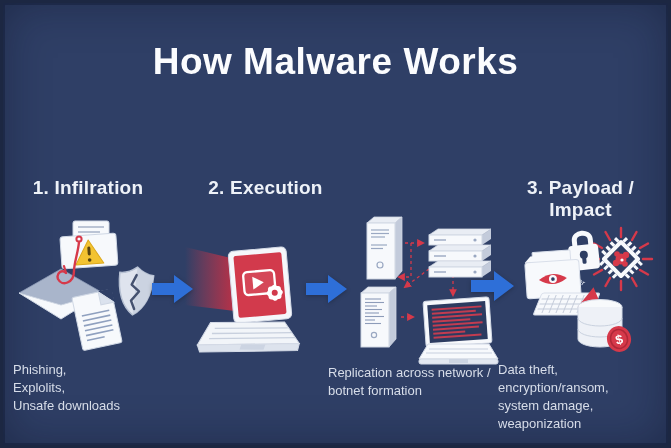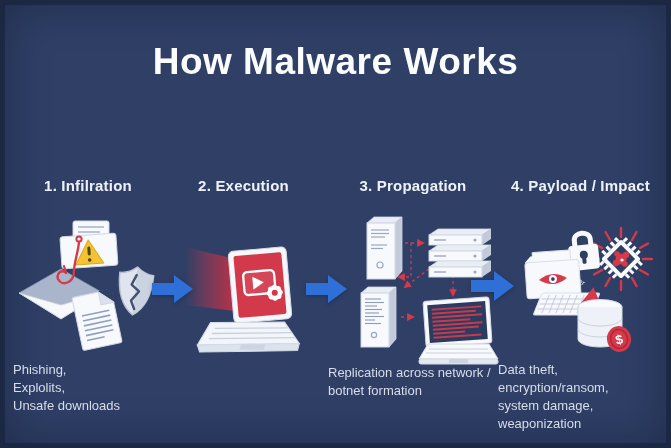--- a/index.html
+++ b/index.html
@@ -10,41 +10,40 @@
     box-shadow:inset 0 0 0 2px rgba(12,20,42,.35), inset 0 0 46px rgba(8,14,32,.38);
     font-family:"Liberation Sans", sans-serif;
     overflow:hidden;
   }
   .title{
     position:absolute;top:38px;left:0;width:100%;text-align:center;
     color:#fbfcfe;font-size:37px;font-weight:700;letter-spacing:.5px;
   }
   .stage-heading{
     position:absolute;top:174px;text-align:center;
-    color:#eef2f8;font-size:15px;font-weight:700;letter-spacing:.2px;
+    color:#eef2f8;font-size:19px;font-weight:700;letter-spacing:.2px;
   }
   .caption{
     position:absolute;top:358px;
     color:#d7dde9;font-size:13px;line-height:1.38;white-space:pre-line;
   }
   .cluster{position:absolute;}
   .arrow{position:absolute;filter:drop-shadow(0 1px 2px rgba(0,0,0,.25));}
   svg{display:block;}
 </style>
 </head>
 <body>
 
 <div class="canvas">
 
   <div class="title">How Malware Works</div>
 
   <div class="stage-heading" style="left:10px;width:150px;">1. Infilration</div>
-  <div class="stage-heading" style="left:168px;width:145px;">2. Execution</div>
-  <div class="stage-heading" style="left:335px;width:150px;">3. Propagation</div>
-  <div class="stage-heading" style="left:495px;width:165px;">4. Payload / Impact</div>
+  <div class="stage-heading" style="left:190px;width:145px;">2. Execution</div>
+  <div class="stage-heading" style="left:495px;width:165px;">3. Payload / Impact</div>
 
   <div class="cluster" style="left:12px;top:216px;">
     <svg width="145" height="142" viewBox="0 0 145 142">
 
       <g>
         <g transform="translate(46,2)">
           <rect x="12" y="0" width="36" height="26" rx="2" fill="#f7f9fc" stroke="#cfd7e4"></rect>
           <line x1="17" y1="6" x2="43" y2="6" stroke="#a7b2c8" stroke-width="1.5"></line>
           <line x1="17" y1="11" x2="39" y2="11" stroke="#a7b2c8" stroke-width="1.5"></line>
           <g transform="rotate(-4 28 31)">

